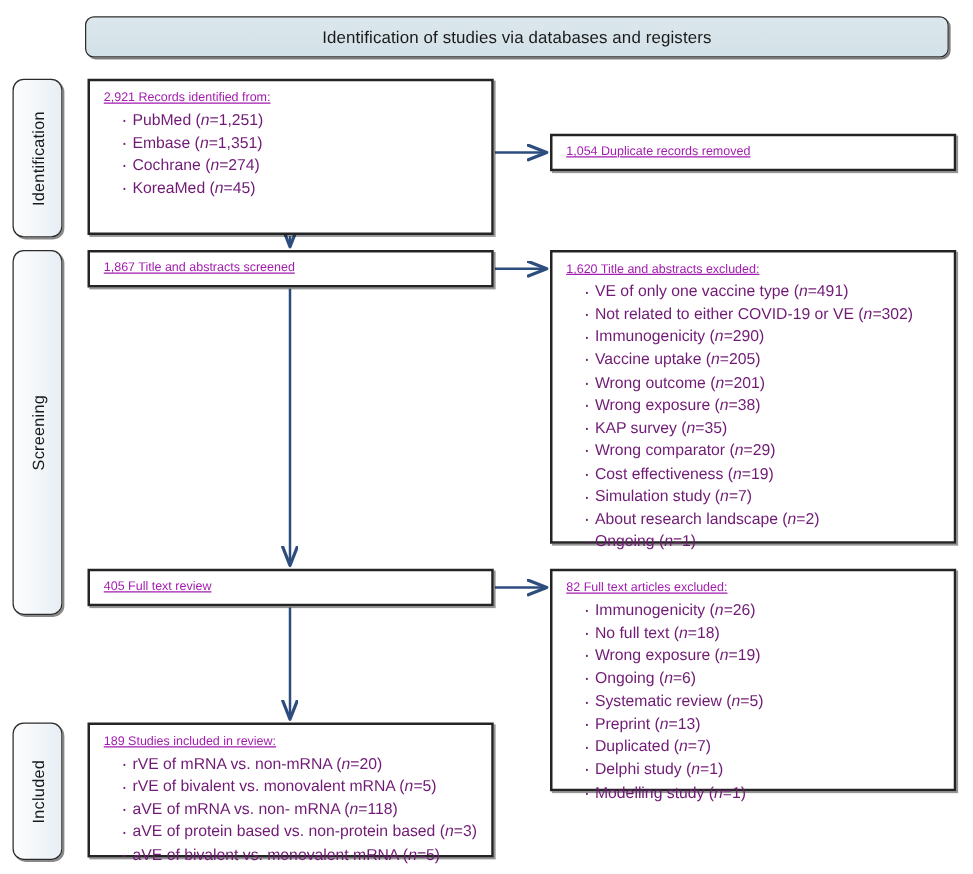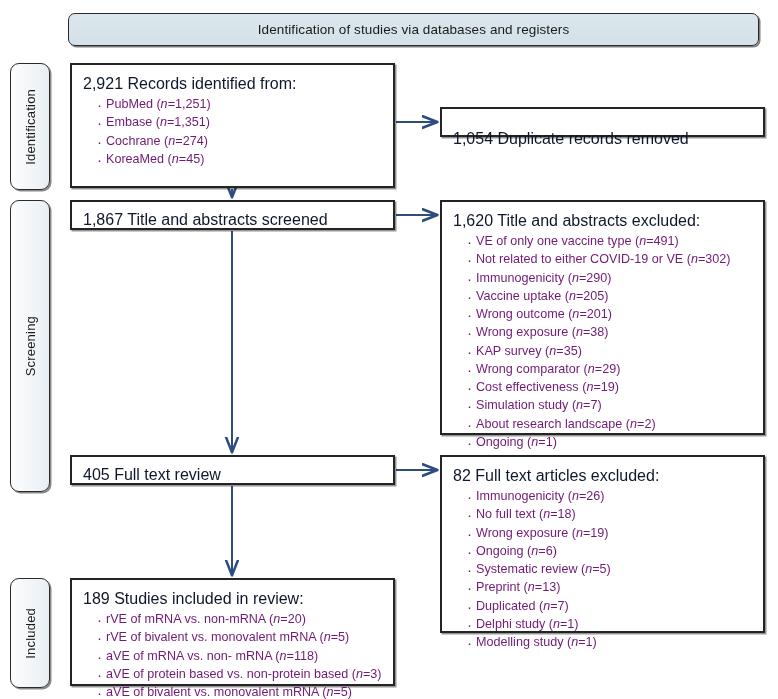--- a/index.html
+++ b/index.html
@@ -59,24 +59,25 @@
   
   .box{
     position:absolute;
     background:#ffffff;
     border:2px solid #242424;
     box-shadow:1.5px 1.5px 0 rgba(20,20,20,.45);
     box-sizing:border-box;
     padding:7px 9px 7px 11px;
   }
   .box .line{
-    font-size:16px;
-    color:#0f172a;
+    font-size:10px;
+    color:#a21caf;
     line-height:1.45;
     white-space:nowrap;
+    text-decoration:underline;
   }
   .box ul{
     margin:0; padding:0 0 0 14px;
     list-style:none;
   }
   .box ul li{
     font-size:12.6px;
     color:#701a75;
     line-height:1.45;
     white-space:nowrap;
@@ -92,21 +93,21 @@
   }
   .n{ font-style:italic; }
 
   
   #box-identified   { left:70px;  top:63px;  width:325px; height:125px; }
   #box-screened     { left:70px;  top:200px; width:325px; height:30px;  padding-top:6px; }
   #box-fulltext     { left:70px;  top:455px; width:325px; height:30px;  padding-top:6px; }
   #box-included     { left:70px;  top:578px; width:325px; height:108px; }
 
   
-  #box-duplicates   { left:440px; top:107px; width:325px; height:30px;  padding-top:18px; }
+  #box-duplicates   { left:440px; top:107px; width:325px; height:30px;  padding-top:6px; }
   #box-excl-title   { left:440px; top:200px; width:325px; height:235px; }
   #box-excl-full    { left:440px; top:455px; width:325px; height:178px; }
 
   
   .arrow-svg{
     position:absolute;
     left:0; top:0;
     width:778px; height:699px;
     pointer-events:none;
     overflow:visible;

